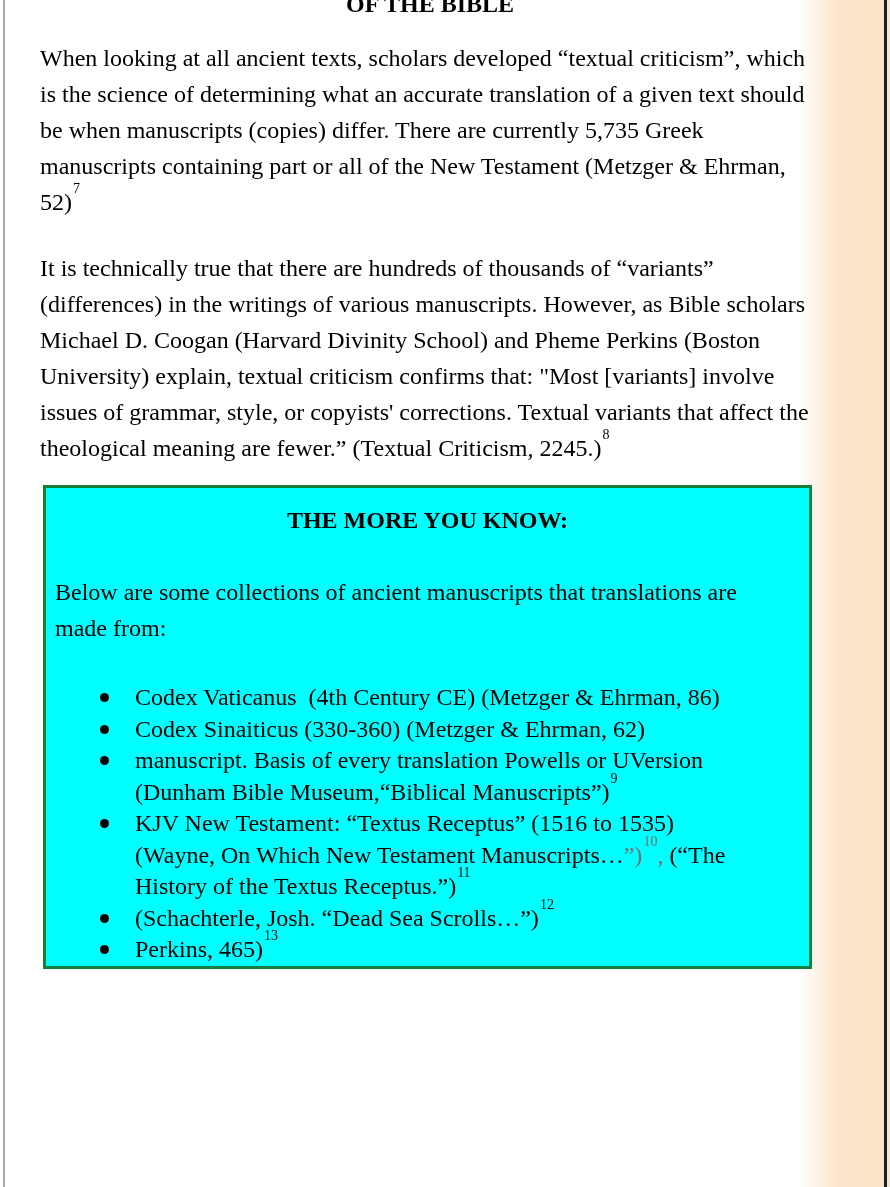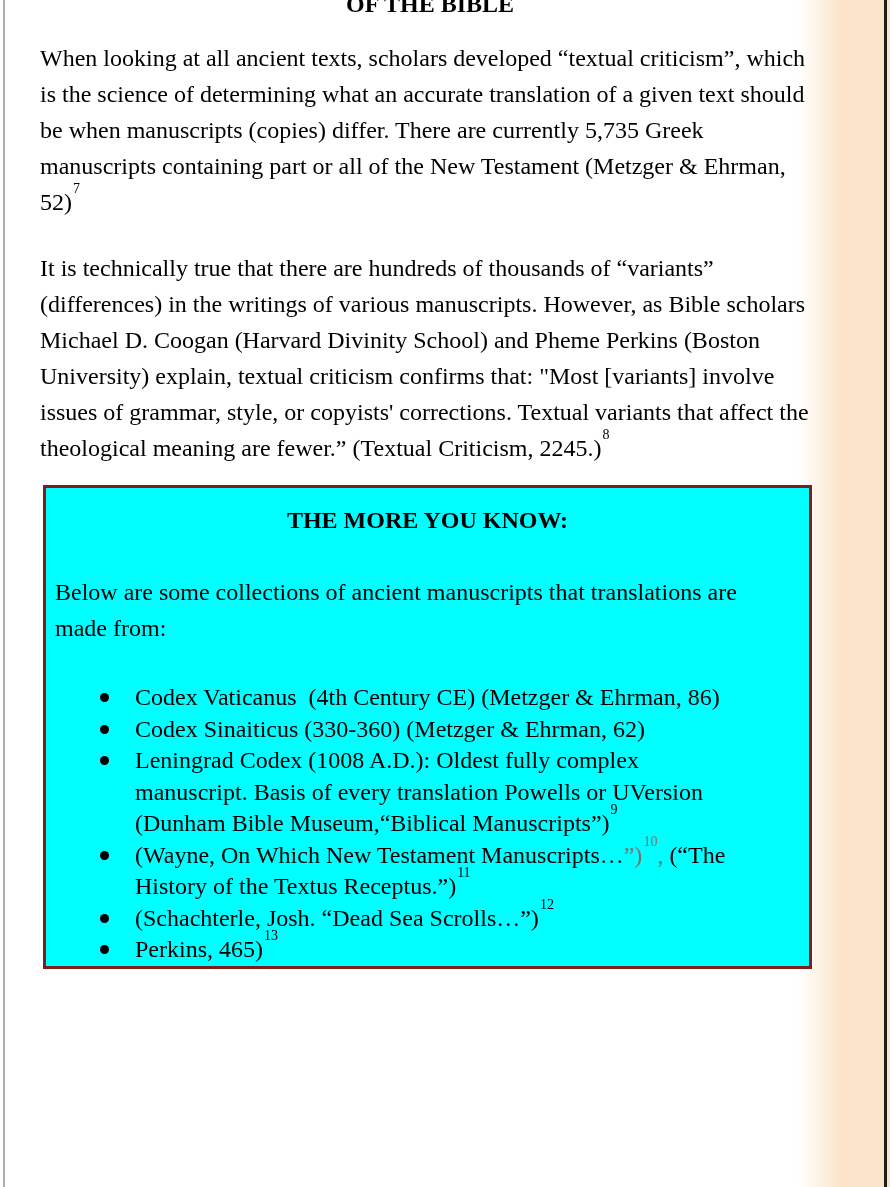--- a/index.html
+++ b/index.html
@@ -62,21 +62,21 @@
     font-size: 14px;
     line-height: 0;
     position: relative;
     top: -8px;
     margin-left: 1px;
   }
   
   .infobox {
     margin: 19px 0 0 3px;
     width: 769px;
-    border: 3px solid #7f1d1d;
+    border: 3px solid #15803d;
     background: var(--cyan);
     padding-bottom: 0;
   }
   .infobox-title {
     margin: 14px 0 0 0;
     font-size: 24px;
     font-weight: bold;
     line-height: 36px;
     text-align: center;
   }
@@ -130,26 +130,26 @@
         <li>
           <span class="bullet-dot"></span>
           <div class="li-line"><span>Codex Vaticanus  (4th Century CE) (Metzger &amp; Ehrman, 86)</span></div>
         </li>
         <li>
           <span class="bullet-dot"></span>
           <div class="li-line"><span>Codex Sinaiticus (330-360) (Metzger &amp; Ehrman, 62)</span></div>
         </li>
         <li>
           <span class="bullet-dot"></span>
-          <div class="li-line"><span>Leningrad Codex (1008 A.D.): Oldest fully complex</span></div>
           <div class="li-line"><span>manuscript. Basis of every translation Powells or UVersion</span></div>
           <div class="li-line"><span>(Dunham Bible Museum,“Biblical Manuscripts”)</span><sup class="fnref">9</sup></div>
         </li>
         <li>
           <span class="bullet-dot"></span>
+          <div class="li-line"><span>KJV New Testament: “Textus Receptus” (1516 to 1535)</span></div>
           <div class="li-line"><span>(Wayne, On Which New Testament Manuscripts…</span><span class="gray">”)</span><sup class="fnref gray">10</sup><span class="gray">, </span><span>(“The</span></div>
           <div class="li-line"><span>History of the Textus Receptus.”)</span><sup class="fnref">11</sup></div>
         </li>
         <li>
           <span class="bullet-dot"></span>
           <div class="li-line"><span>(Schachterle, Josh. “Dead Sea Scrolls…”)</span><sup class="fnref">12</sup></div>
         </li>
         <li>
           <span class="bullet-dot"></span>
           <div class="li-line"><span>Perkins, 465)</span><sup class="fnref">13</sup></div>

